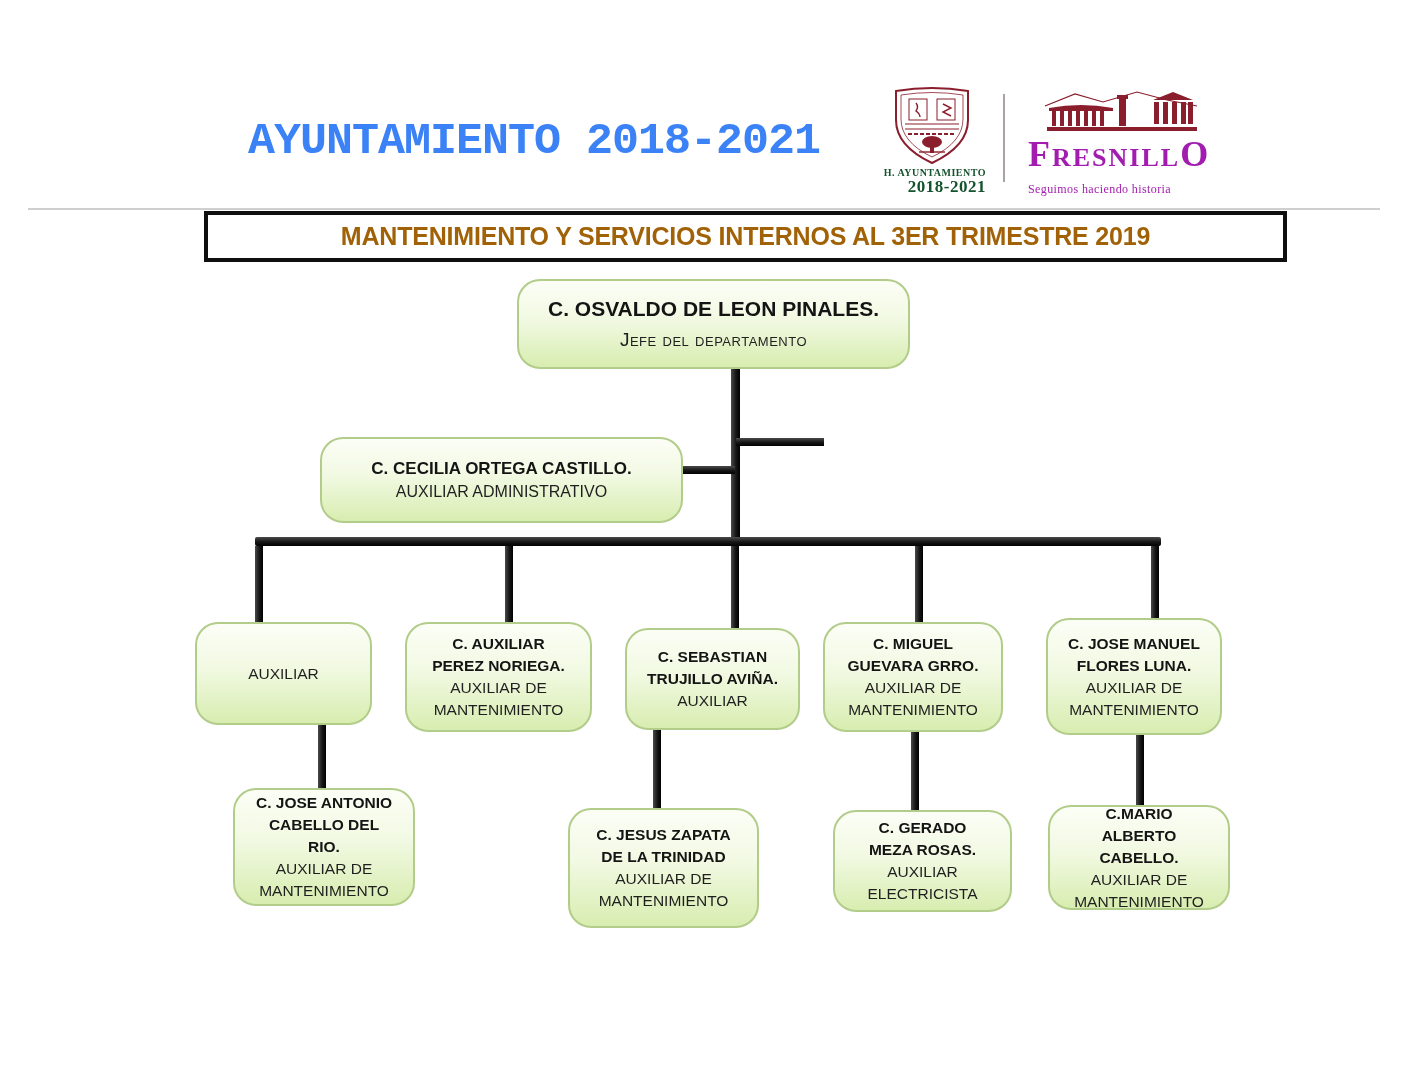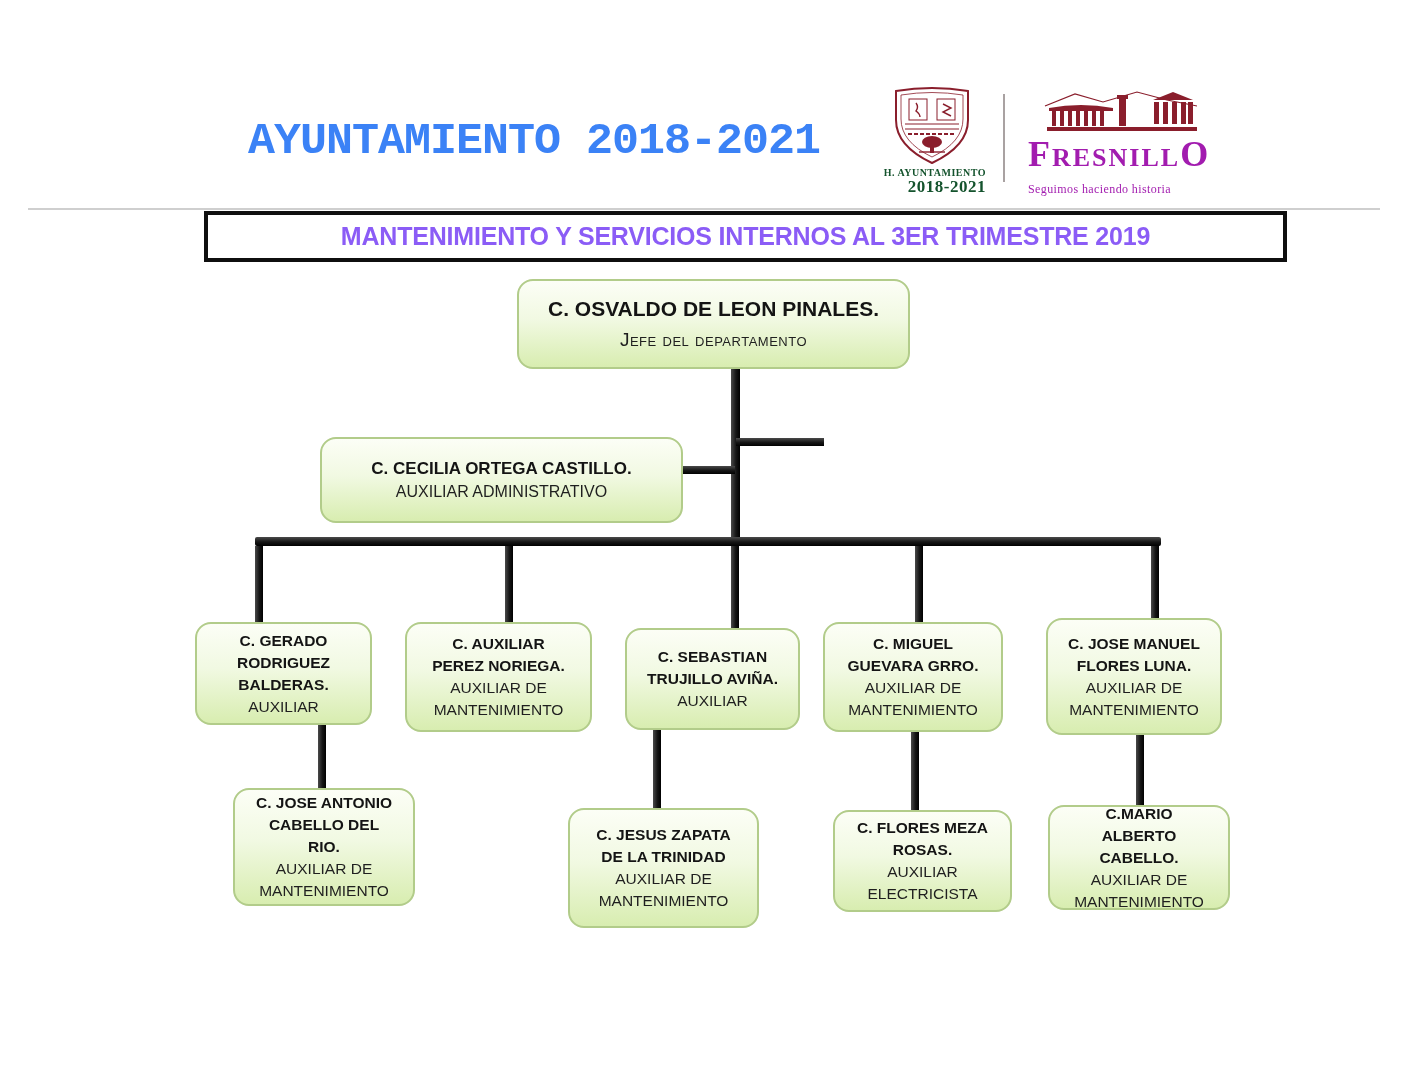--- a/index.html
+++ b/index.html
@@ -22,40 +22,40 @@
   .fresnillo-word{line-height:1;white-space:nowrap;font-family:"Liberation Serif", serif;font-weight:700;letter-spacing:2px;}
   .fw-first{font-size:36px;}
   .fw-mid{font-size:26px;}
   .fw-last{font-size:36px;}
   .fresnillo-tagline{font-family:"Liberation Serif", serif;font-size:12px;margin-top:10px;letter-spacing:.4px;}
   
   .banner{
     position:absolute;left:204px;top:211px;width:1083px;height:51px;box-sizing:border-box;
     border:4px solid #0f0f0f;background:#ffffff;display:flex;align-items:center;justify-content:center;
   }
-  .banner-text{font-weight:700;font-size:25px;letter-spacing:-.2px;color:#8b5cf6;white-space:nowrap;}
+  .banner-text{font-weight:700;font-size:25px;letter-spacing:-.2px;color:#a16207;white-space:nowrap;}
   
   .conn{position:absolute;background:linear-gradient(180deg,#4a4a4a,#161616 55%,#000);}
   .conn.v{background:linear-gradient(90deg,#4a4a4a,#161616 55%,#000);}
   .c-trunk{left:731px;top:368px;width:9px;height:174px;}
   .c-branch-right{left:736px;top:438px;width:88px;height:8px;}
   .c-branch-left{left:633px;top:466px;width:102px;height:8px;}
   .c-bar{left:255px;top:537px;width:906px;height:9px;border-radius:2px;}
   .c-d1{left:255px;top:546px;width:8px;height:76px;}
   .c-d2{left:505px;top:546px;width:8px;height:76px;}
   .c-d3{left:731px;top:546px;width:8px;height:82px;}
   .c-d4{left:915px;top:546px;width:8px;height:76px;}
   .c-d5{left:1151px;top:546px;width:8px;height:72px;}
   .c-g4a{left:318px;top:725px;width:8px;height:63px;}
   .c-g4b{left:653px;top:730px;width:8px;height:78px;}
   .c-g4c{left:911px;top:732px;width:8px;height:78px;}
   .c-g4d{left:1136px;top:735px;width:8px;height:70px;}
   
   .node{
-    position:absolute;box-sizing:border-box;border:2px solid #b2cc8a;border-radius:16px;
+    position:absolute;box-sizing:border-box;border:2px solid #b2cc8a;border-radius:23px;
     background:linear-gradient(180deg,#fcfef6 0%,#f1f9e2 45%,#d8edb0 100%);
     display:flex;flex-direction:column;align-items:center;justify-content:center;
     text-align:center;padding:6px 20px;
   }
   .nname{font-weight:700;color:#141414;line-height:1.42;}
   .nrole{font-weight:400;color:#1f1f1f;line-height:1.42;}
   .role-caps{font-variant:small-caps;letter-spacing:.5px;}
   .n-osvaldo{left:517px;top:279px;width:393px;height:90px;}
   .n-osvaldo .nname{font-size:21px;margin-bottom:4px;}
   .n-osvaldo .nrole{font-size:19px;}
@@ -154,21 +154,20 @@
     <div class="nname">C. OSVALDO DE LEON PINALES.</div>
     <div class="nrole role-caps">Jefe del departamento</div>
   </div>
 
   <div class="node n-cecilia">
     <div class="nname">C. CECILIA ORTEGA CASTILLO.</div>
     <div class="nrole">AUXILIAR ADMINISTRATIVO</div>
   </div>
 
   <div class="node lvl n-gerado">
-    <div class="nname">C. GERADO RODRIGUEZ BALDERAS.</div>
     <div class="nrole">AUXILIAR</div>
   </div>
   <div class="node lvl n-silverio">
     <div class="nname">C. AUXILIAR PEREZ NORIEGA.</div>
     <div class="nrole">AUXILIAR DE MANTENIMIENTO</div>
   </div>
   <div class="node lvl n-sebastian">
     <div class="nname">C. SEBASTIAN TRUJILLO AVIÑA.</div>
     <div class="nrole">AUXILIAR</div>
   </div>
@@ -183,21 +182,21 @@
 
   <div class="node lvl n-joseantonio">
     <div class="nname">C. JOSE ANTONIO CABELLO DEL RIO.</div>
     <div class="nrole">AUXILIAR DE MANTENIMIENTO</div>
   </div>
   <div class="node lvl n-jesus">
     <div class="nname">C. JESUS ZAPATA DE LA TRINIDAD</div>
     <div class="nrole">AUXILIAR DE MANTENIMIENTO</div>
   </div>
   <div class="node lvl n-jorge">
-    <div class="nname">C. FLORES MEZA ROSAS.</div>
+    <div class="nname">C. GERADO MEZA ROSAS.</div>
     <div class="nrole">AUXILIAR ELECTRICISTA</div>
   </div>
   <div class="node lvl n-mario">
     <div class="nname">C.MARIO ALBERTO CABELLO.</div>
     <div class="nrole">AUXILIAR DE MANTENIMIENTO</div>
   </div>
 
 </div>
 
 </body></html>

